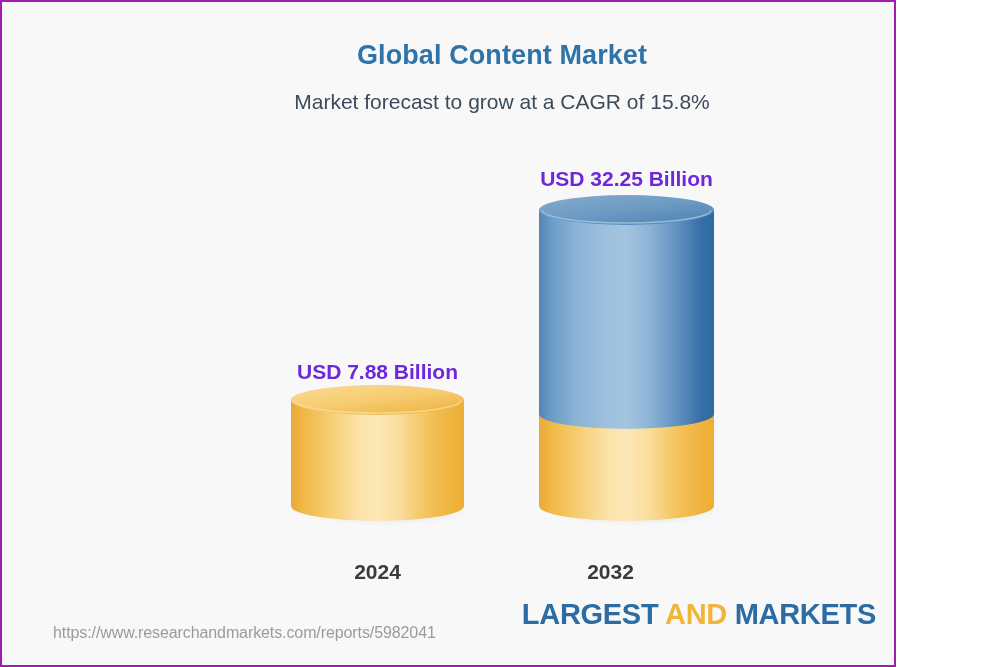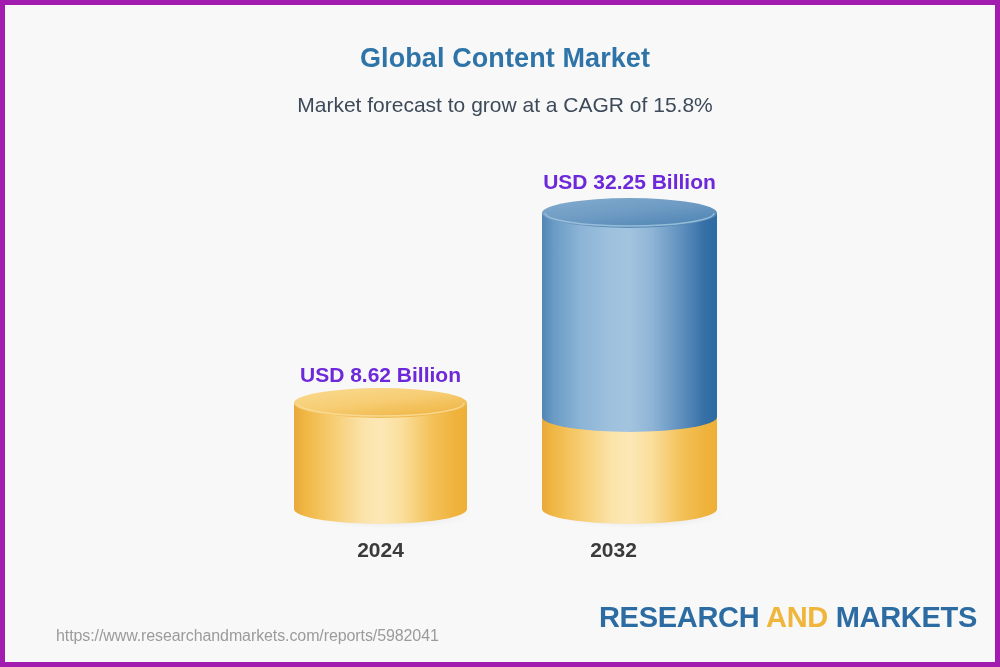--- a/index.html
+++ b/index.html
@@ -5,25 +5,25 @@
   html, body {
     margin: 0;
     padding: 0;
     background: #ffffff;
   }
   body {
     font-family: "Liberation Sans", sans-serif;
   }
   #canvas {
     position: relative;
-    width: 1000px;
+    width: 896px;
     height: 667px;
     background: #f8f8f8;
     box-sizing: border-box;
-    border: 5px solid #a21caf;
+    border: 2px solid #a21caf;
     overflow: hidden;
   }
 
   
   #chart-title {
     position: absolute;
     left: 0;
     top: 38px;
     width: 1000px;
     text-align: center;
@@ -67,20 +67,21 @@
   }
 
   
   .cat-label {
     position: absolute;
     text-align: center;
     font-size: 21px;
     font-weight: bold;
     color: #3b3b3b;
     white-space: nowrap;
+    margin-top: 25px;
   }
 
   .cyl-svg {
     position: absolute;
     overflow: visible;
   }
 
   
   #source-url {
     position: absolute;
@@ -159,21 +160,21 @@
         <ellipse cx="96" cy="120" rx="86" ry="14" fill="url(#shadowY)"></ellipse>
 
         <path d="M 0,8 L 0,114 A 86.5,15 0 0 0 173,114 L 173,8 Z" fill="url(#gradY)"></path>
 
         <ellipse cx="86.5" cy="8" rx="86.5" ry="15" fill="url(#gradYTop)"></ellipse>
 
         <path d="M 3,8 A 83.5,13 0 0 0 170,8" fill="none" stroke="#f9dd9b" stroke-width="1.4" opacity="0.85"></path>
       </svg>
     </div>
 
-    <div class="value-label" style="left:259px; top:358px; width:233px;">USD 8.62 Billion</div>
+    <div class="value-label" style="left:259px; top:358px; width:233px;">USD 7.88 Billion</div>
 
     <div class="cat-label" style="left:289px; top:533px; width:173px;">2024</div>
 
     <div class="bar-group" style="left:537px; top:200px; width:175px; height:320px;">
 
       <svg class="cyl-svg" width="175" height="320" viewBox="0 0 175 320">
         <defs>
           <linearGradient id="gradB" x1="0" y1="0" x2="1" y2="0">
             <stop offset="0%" stop-color="#5185b5"></stop>
             <stop offset="7%" stop-color="#6b9cc6"></stop>
@@ -222,16 +223,16 @@
 
     <div class="value-label" style="left:508px; top:165px; width:233px;">USD 32.25 Billion</div>
 
     <div class="cat-label" style="left:521px; top:533px; width:175px;">2032</div>
 
   </div>
 
   <div id="source-url">https://www.researchandmarkets.com/reports/5982041</div>
 
   <div id="logo">
-    <div id="logo-main"><span>RESEARCH</span><span class="and"> <span>AND</span> </span><span>MARKETS</span></div>
+    <div id="logo-main"><span>LARGEST</span><span class="and"> <span>AND</span> </span><span>MARKETS</span></div>
   </div>
 
 </div>
 
 </body></html>

